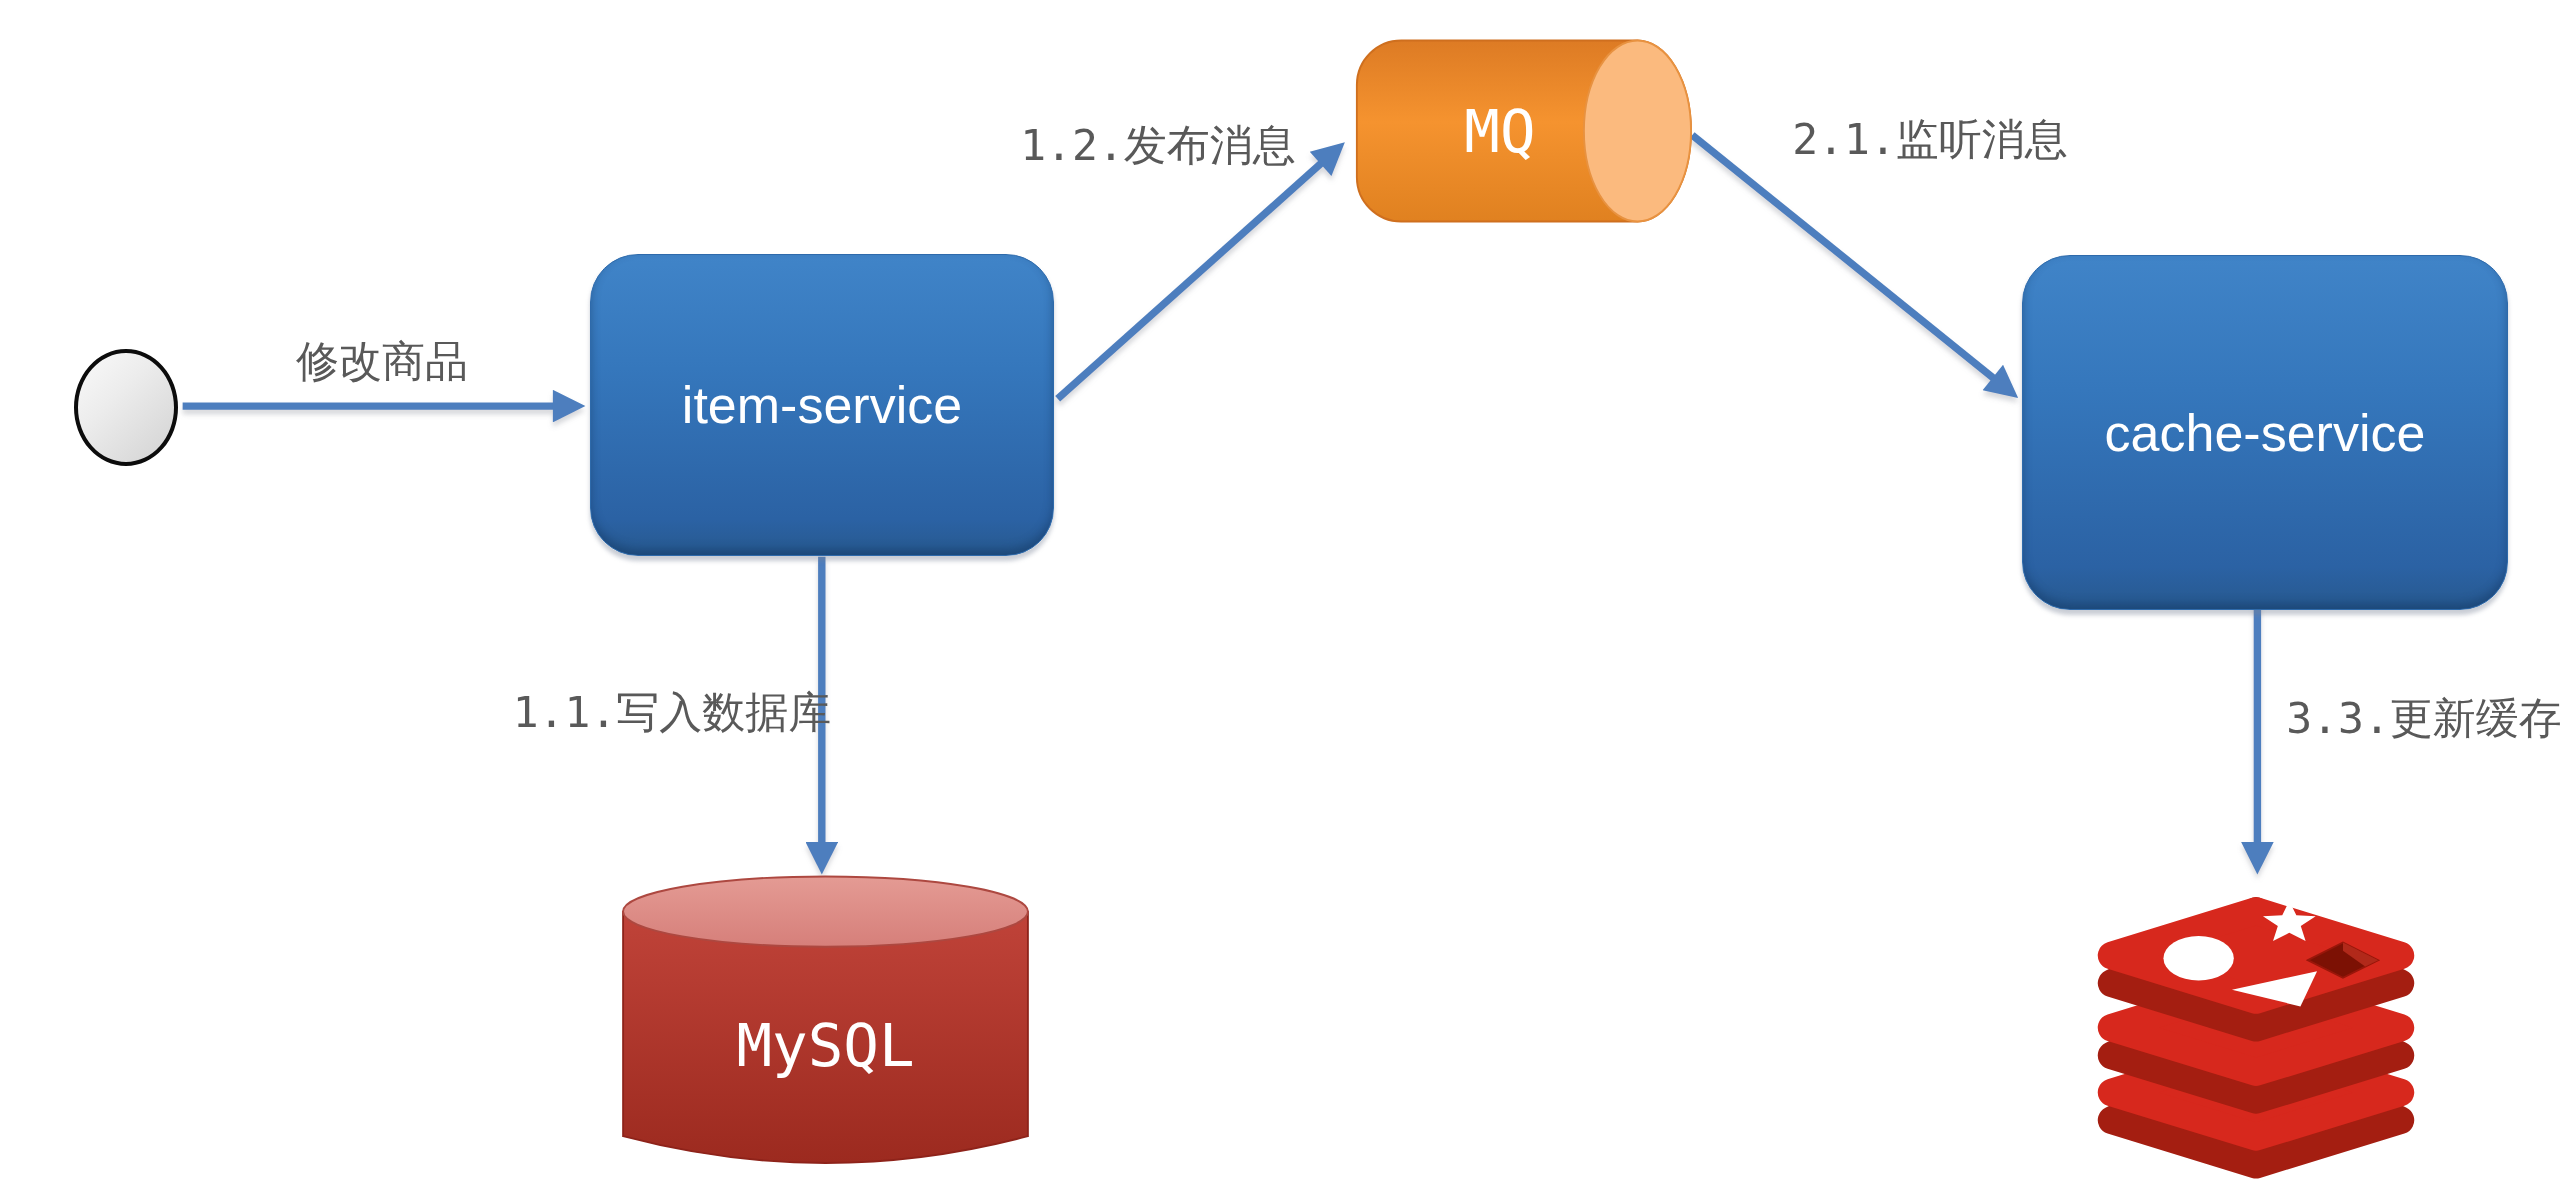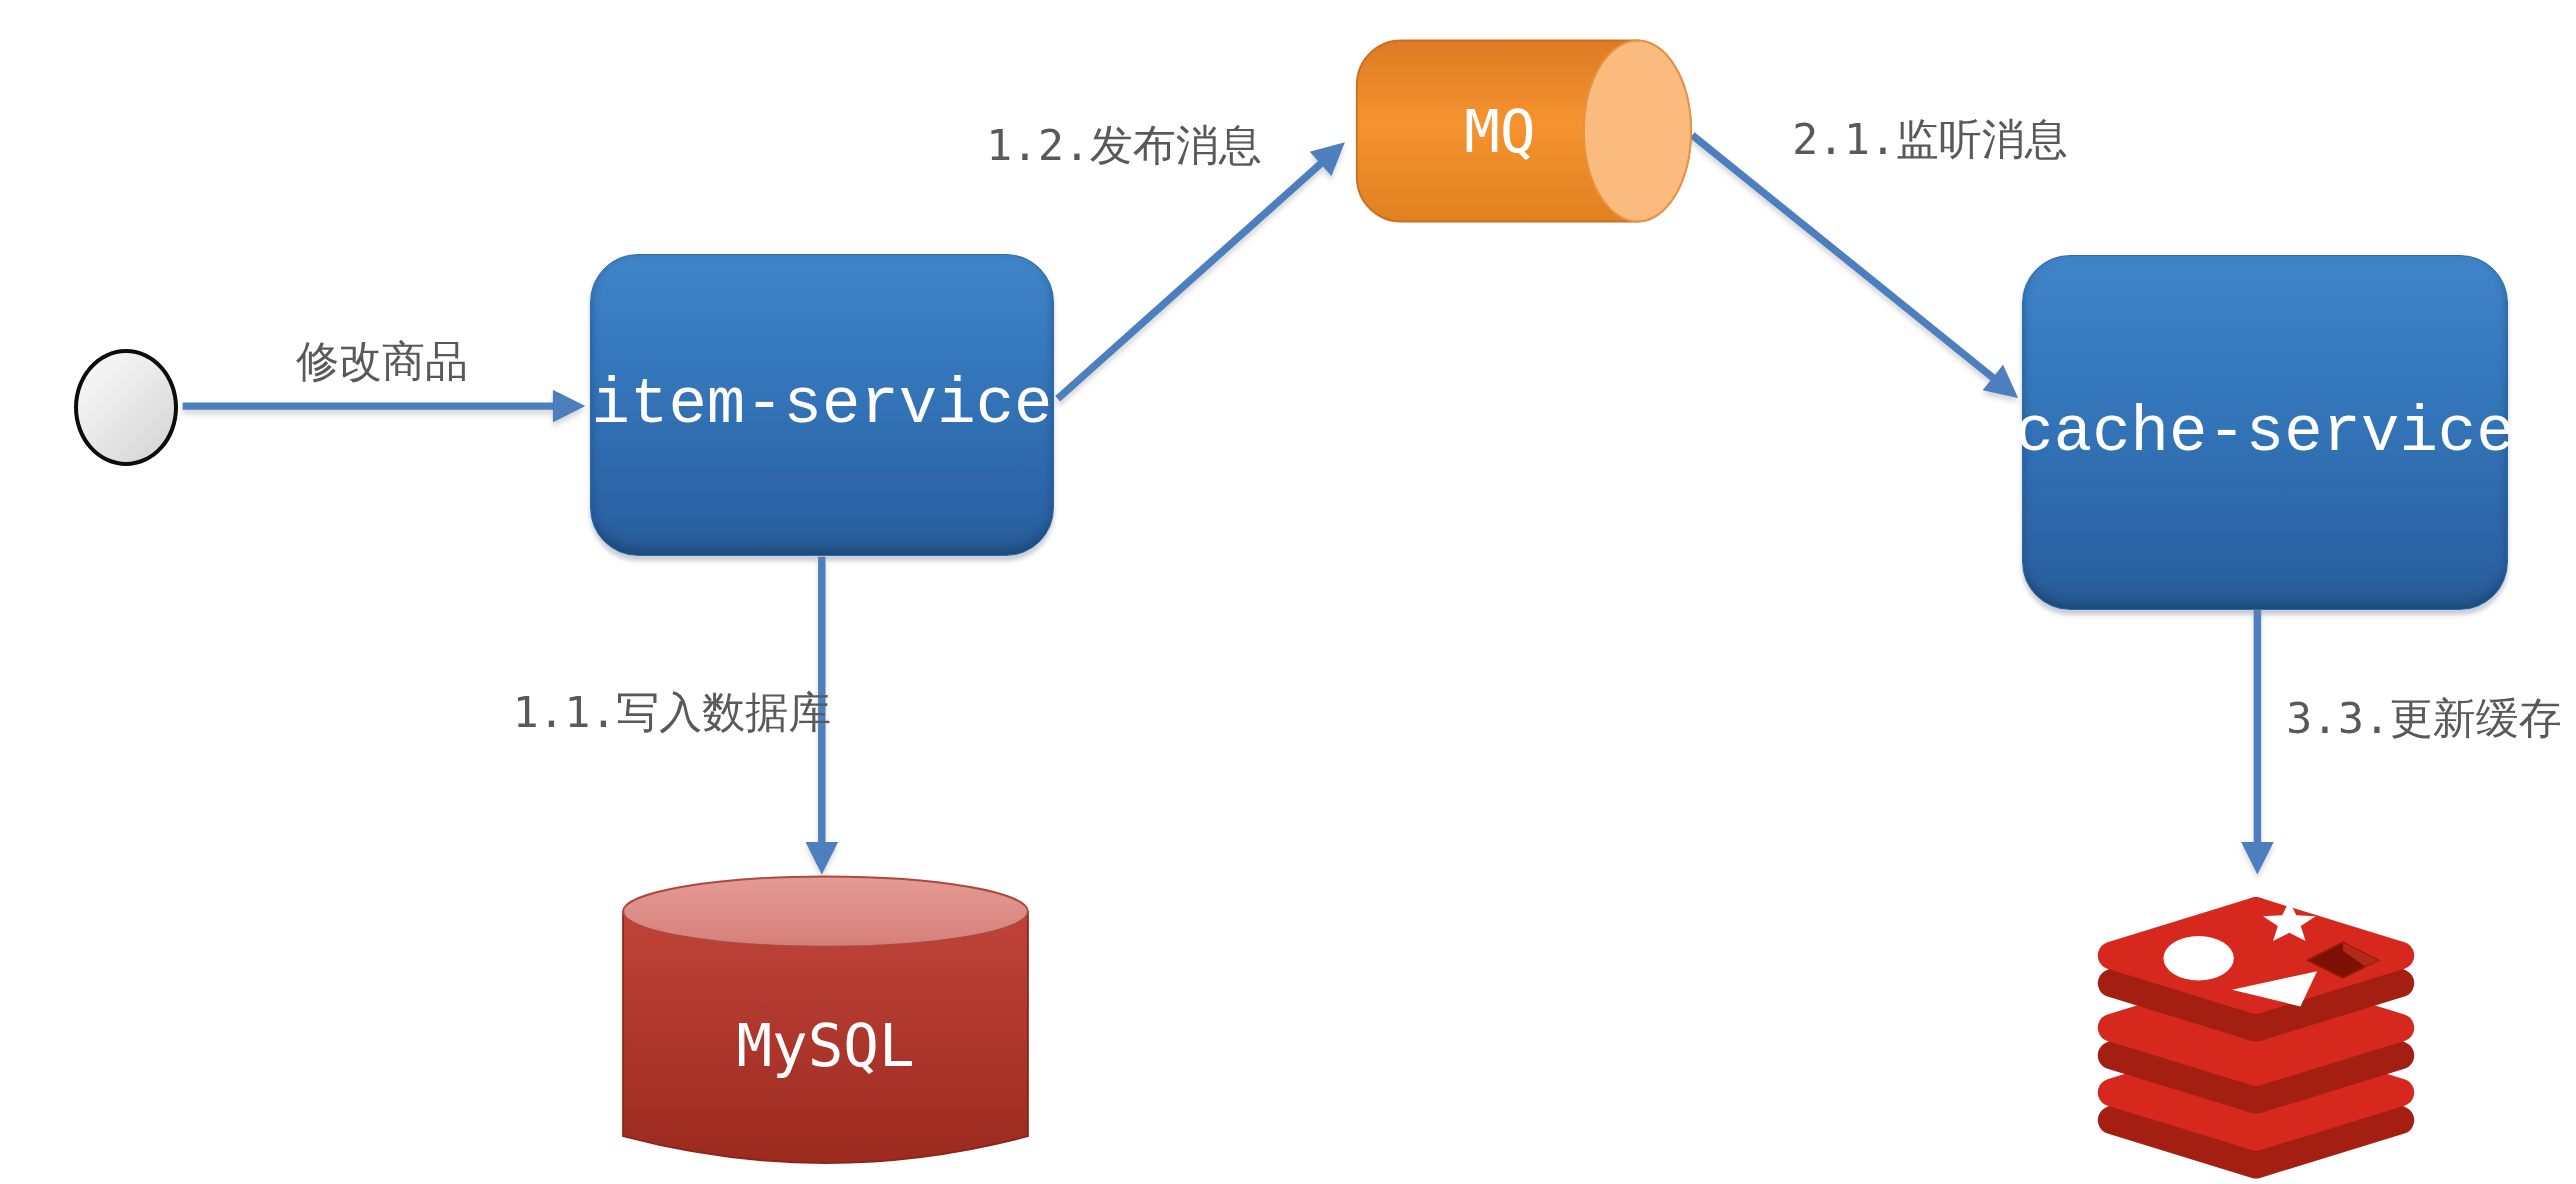--- a/index.html
+++ b/index.html
@@ -25,38 +25,38 @@
   }
   
   .service-box{
     position:absolute;
     border-radius:48px;
     background:linear-gradient(180deg,#4084c8 0%,#3577bc 38%,#2b62a4 88%,#27598f 100%);
     border:1.9px solid #2e6aab;
     box-shadow:inset 0 -5.6px 9.3px rgba(16,52,94,.45), 0 4.6px 4.6px rgba(120,130,150,.40);
     display:flex;align-items:center;justify-content:center;
     color:#ffffff;
-    font-family:Liberation Mono, monospace;
-    font-size:64px;
+    font-family:Liberation Sans, sans-serif;
+    font-size:52px;
     white-space:nowrap;
     box-sizing:border-box;
   }
   .box-item{left:590px;top:254px;width:464px;height:302px;}
   .box-cache{left:2022px;top:255px;width:486px;height:355px;justify-content:center;}
   
   .edge-label{
     position:absolute;
     transform:translate(-50%,-50%);
     color:#595959;
     font-size:43px;
     font-family:"DejaVu Sans Mono","DejaVu Sans",sans-serif;
     white-space:nowrap;
   }
   .lbl-modify{left:382px;top:362px;}
-  .lbl-publish{left:1124px;top:146px;}
+  .lbl-publish{left:1158px;top:146px;}
   .lbl-listen{left:1930px;top:140px;}
   .lbl-write{left:672px;top:713px;}
   .lbl-update{left:2424px;top:719px;}
   
   .node-svg{position:absolute;}
   .svg-mq{left:1349px;top:35px;width:348px;height:192px;}
   .svg-mysql{left:618px;top:870px;width:415px;height:305px;}
   .svg-redis{left:2095px;top:886px;width:322px;height:300px;}
   .cyl-text{
     font-family:"DejaVu Sans Mono", monospace;

